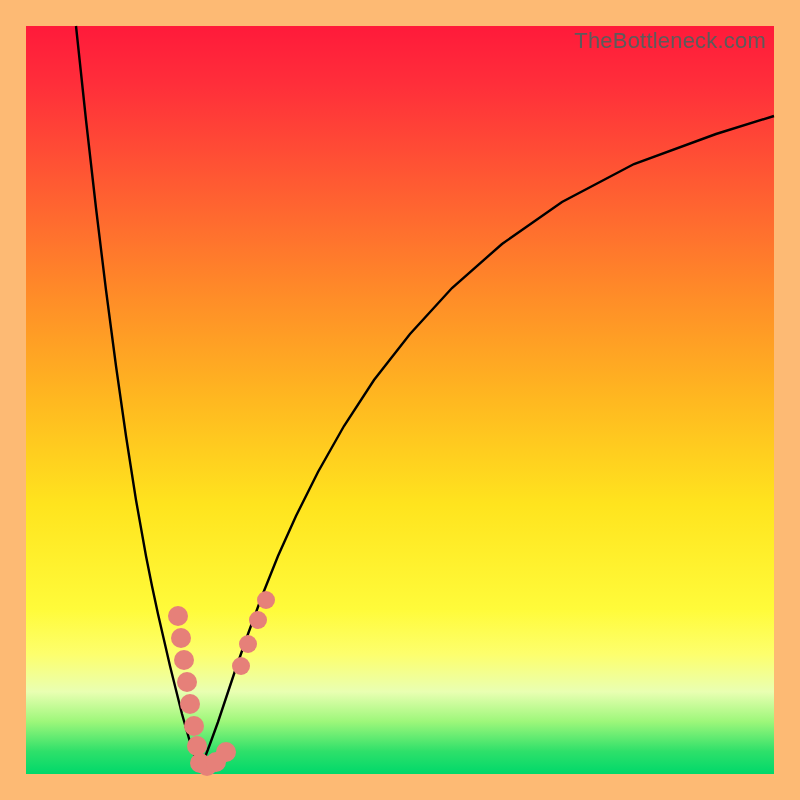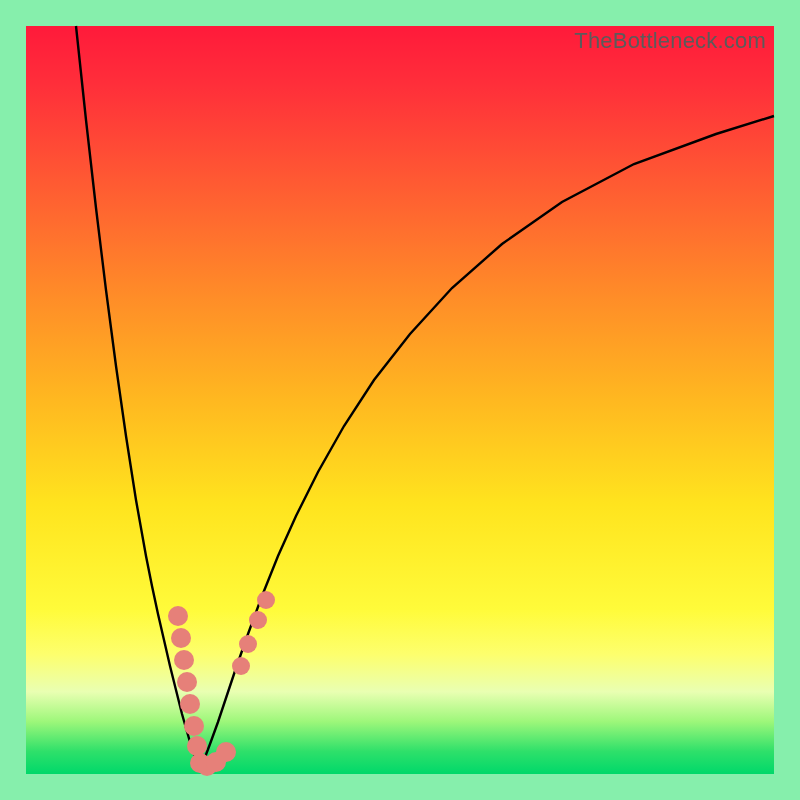--- a/index.html
+++ b/index.html
@@ -6,21 +6,21 @@
     margin: 0;
     padding: 0;
     width: 800px;
     height: 800px;
     overflow: hidden;
     font-family: Arial, Helvetica, sans-serif;
   }
   .outer {
     width: 800px;
     height: 800px;
-    background: #86efac;
+    background: #fdba74;
     position: relative;
   }
   .plot {
     position: absolute;
     left: 26px;
     top: 26px;
     width: 748px;
     height: 748px;
     background: linear-gradient(to bottom,
       #ff1a3a 0%,

